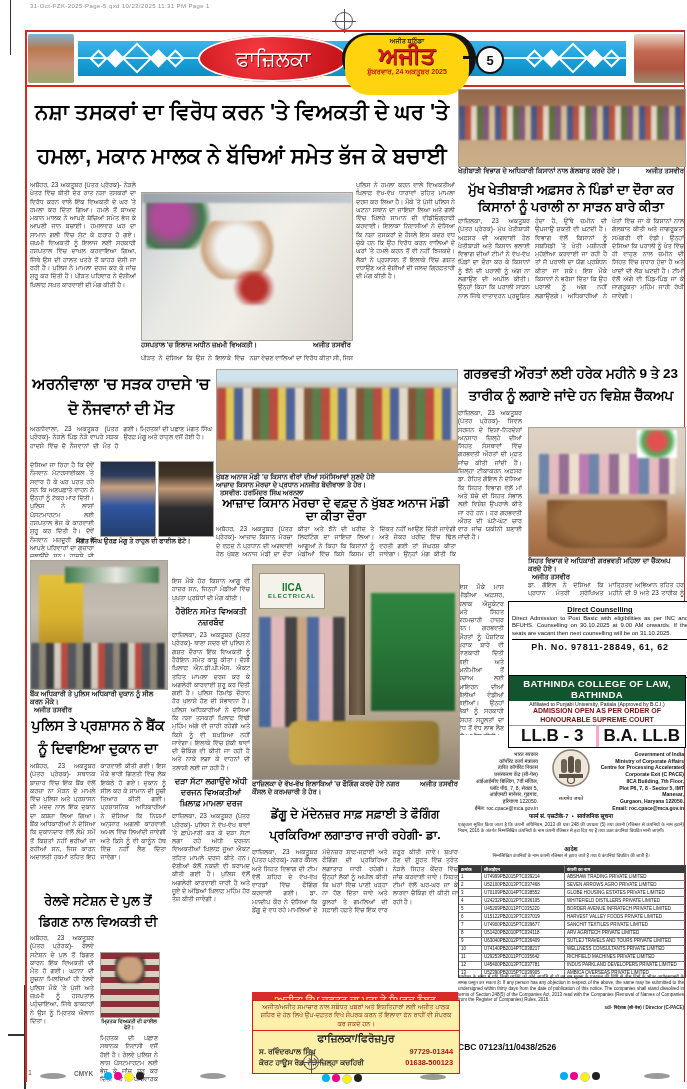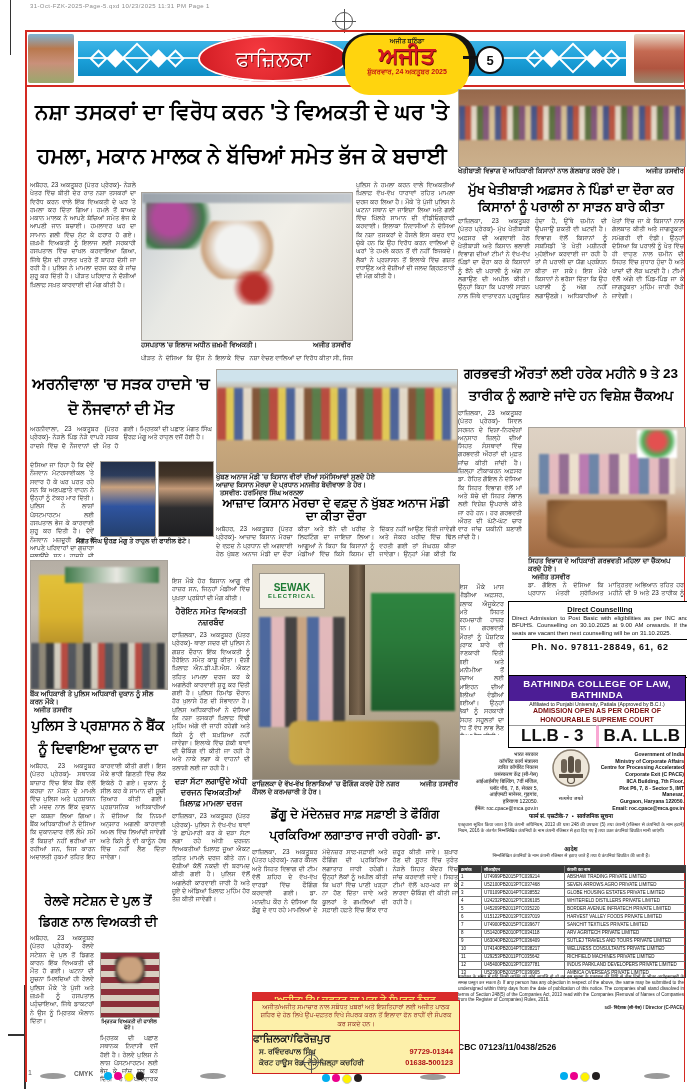--- a/index.html
+++ b/index.html
@@ -34,21 +34,21 @@
   .tower{border-radius:2px;}
   
   .bsh{font-weight:bold;text-align:center;font-size:8.2px;line-height:1.35;margin:4px 0 3px;}
   
   .ad-n{border:1.2px solid #000;background:#fff;padding:2px 3px;overflow:hidden;}
   .adn-title{color:#8a1313;font-weight:bold;font-size:7.6px;text-align:center;line-height:1.2;}
   .adn-line{font-weight:bold;font-size:7.4px;text-align:center;text-decoration:underline;margin:1px 0;}
   .adn-para{font-size:5.9px;text-align:justify;line-height:1.25;}
   .adn-phone{border-top:1.2px solid #000;margin-top:2px;padding-top:1.5px;font-weight:bold;font-size:9px;text-align:center;letter-spacing:.8px;}
   .ad-l{border:1.2px solid #000;overflow:hidden;background:#fff;}
-  .adl-bar{background:#4c1d95;color:#fff;font-weight:bold;font-size:9.6px;text-align:center;padding:1.5px 0;letter-spacing:.3px;}
+  .adl-bar{background:#14532d;color:#fff;font-weight:bold;font-size:9.6px;text-align:center;padding:1.5px 0;letter-spacing:.3px;}
   .adl-sub{font-size:5.2px;text-align:center;line-height:1.2;}
   .adl-open{color:#7a1010;font-weight:bold;font-size:7px;text-align:center;line-height:1.25;}
   .adl-courses{display:flex;}
   .adl-course{flex:1;text-align:center;border-top:1px solid #999;}
   .adl-course .big{font-weight:bold;font-size:17px;}
   .adl-course .tiny{font-size:4.4px;color:#333;line-height:1.2;}
   
   .gline{font-size:5.1px;line-height:1.32;text-align:right;color:#111;}
   .gline-en{font-size:5.1px;line-height:1.32;text-align:right;color:#111;font-weight:bold;}
   .gcenter{text-align:center;}
@@ -59,21 +59,21 @@
   .gtc{padding:.5px 2px;overflow:hidden;white-space:nowrap;}
   .gtc1{width:18px;border-right:1px solid #777;}
   .gtc2{width:78px;border-right:1px solid #777;}
   .gtc3{flex:1;}
   .fineprint{font-size:4.5px;line-height:1.3;text-align:justify;color:#222;}
   .sig{ text-align:right;font-weight:bold;margin-top:2px;}
   
   .banner{background:#d92b2b;color:#ffe66b;font-weight:bold;font-size:9.8px;text-align:center;line-height:15px;}
   .obox{background:#fdf0aa;border:1.6px solid #cf2020;overflow:hidden;}
   .onote{font-size:6.4px;color:#7a1010;text-align:center;line-height:1.3;padding:2px 4px;border-bottom:1px solid #cf2020;}
-  .oregion{font-weight:bold;font-size:10.5px;text-align:left;color:#1a1a1a;padding:1px 0;}
+  .oregion{font-weight:bold;font-size:10.5px;text-align:center;color:#1a1a1a;padding:1px 0;}
   .orow{display:flex;justify-content:space-between;font-size:7.4px;font-weight:bold;color:#222;padding:1px 6px;}
   .orow .ph{color:#b01116;}
   
   .dot{width:8px;height:8px;border-radius:50%;display:inline-block;}
   .oval{background:#9a9a9a;border-radius:50%;}
   .regcross{border:1.2px solid #555;border-radius:50%;position:absolute;}
   .regcross:before,.regcross:after{content:"";position:absolute;background:#555;}
   .regcross:before{left:50%;top:-4px;bottom:-4px;width:1px;}
   .regcross:after{top:50%;left:-4px;right:-4px;height:1px;}
   .printline{font-size:6px;color:#8a8a8a;letter-spacing:.4px;}
@@ -355,21 +355,21 @@
 <div class="abs body-txt" style="left:30px;top:934px;width:64px;height:148px;">ਅਬੋਹਰ, 23 ਅਕਤੂਬਰ (ਪੱਤਰ ਪ੍ਰੇਰਕ)- ਰੇਲਵੇ ਸਟੇਸ਼ਨ ਦੇ ਪੁਲ ਤੋਂ ਡਿਗਣ ਕਾਰਨ ਇੱਕ ਵਿਅਕਤੀ ਦੀ ਮੌਤ ਹੋ ਗਈ। ਘਟਨਾ ਦੀ ਸੂਚਨਾ ਮਿਲਦਿਆਂ ਹੀ ਰੇਲਵੇ ਪੁਲਿਸ ਮੌਕੇ 'ਤੇ ਪੁੱਜੀ ਅਤੇ ਜ਼ਖ਼ਮੀ ਨੂੰ ਹਸਪਤਾਲ ਪਹੁੰਚਾਇਆ, ਜਿੱਥੇ ਡਾਕਟਰਾਂ ਨੇ ਉਸ ਨੂੰ ਮ੍ਰਿਤਕ ਐਲਾਨ ਦਿੱਤਾ।</div>
 <div class="abs photo" style="left:100px;top:952px;width:58px;height:64px;background:repeating-linear-gradient(180deg,#8c2f39 0 6px,#d8cfc0 6px 12px);">
   <div class="inner" style="left:14px;top:4px;width:30px;height:26px;background:radial-gradient(circle at 50% 45%,#caa27e 0 55%,#2f2a26 75%,transparent 85%);"></div>
 </div>
 <div class="abs" style="left:100px;top:1018px;width:58px;font-size:5.2px;font-weight:bold;line-height:1.2;text-align:center;">ਮ੍ਰਿਤਕ ਵਿਅਕਤੀ ਦੀ ਫਾਈਲ ਫੋਟੋ।</div>
 <div class="abs body-txt" style="left:100px;top:1034px;width:58px;height:48px;">ਮ੍ਰਿਤਕ ਦੀ ਪਛਾਣ ਸਥਾਨਕ ਨਿਵਾਸੀ ਵਜੋਂ ਹੋਈ ਹੈ। ਰੇਲਵੇ ਪੁਲਿਸ ਨੇ ਲਾਸ਼ ਪੋਸਟਮਾਰਟਮ ਲਈ ਭੇਜ ਕੇ ਜਾਂਚ ਸ਼ੁਰੂ ਕਰ ਦਿੱਤੀ ਹੈ। ਪਰਿਵਾਰਕ ਮੈਂਬਰਾਂ ਦੇ ਬਿਆਨ ਦਰਜ ਕੀਤੇ ਜਾ ਰਹੇ ਹਨ।</div>
 
 <div class="abs photo" style="left:252px;top:564px;width:206px;height:214px;background:linear-gradient(180deg,#cbbfa9 0%,#c3b49c 55%,#aa9c85 80%,#8f8472 100%);">
   <div class="inner" style="left:96px;top:0;width:16px;height:150px;background:linear-gradient(90deg,#5a4a38,#7a6650 60%,#4e4030);filter:none;"></div>
   <div style="position:absolute;left:6px;top:8px;width:64px;height:34px;background:#f4f2ea;border:1px solid #9a9488;display:flex;flex-direction:column;align-items:center;justify-content:center;">
-    <span style="color:#1d7a33;font-weight:bold;font-size:10px;line-height:1;">SEWAK</span>
+    <span style="color:#1d7a33;font-weight:bold;font-size:10px;line-height:1;">IICA</span>
     <span style="color:#1d7a33;font-weight:bold;font-size:6px;letter-spacing:1px;">ELECTRICAL</span>
   </div>
   <div class="inner" style="left:118px;top:28px;width:84px;height:118px;background:linear-gradient(180deg,#2e8540 0%,#2a7a3a 40%,#1f5e2d 100%);"></div>
   <div class="inner" style="left:6px;top:52px;width:86px;height:110px;background:repeating-linear-gradient(90deg,#3a5c9e 0 12px,#e7b9c0 12px 26px,#2f2f33 26px 38px,#caa27e 38px 48px);opacity:.85;"></div>
   <div class="inner" style="left:36px;top:156px;width:150px;height:44px;background:linear-gradient(90deg,#c9a84a 0%,#b89238 50%,#8f7630 100%);border-radius:8px;"></div>
 </div>
 <div class="abs cap" style="left:252px;top:780px;width:206px;flex-wrap:wrap;">
   <span style="max-width:150px;">ਫਾਜ਼ਿਲਕਾ ਦੇ ਵੱਖ-ਵੱਖ ਇਲਾਕਿਆਂ 'ਚ ਫੌਗਿੰਗ ਕਰਦੇ ਹੋਏ ਨਗਰ ਕੌਂਸਲ ਦੇ ਕਰਮਚਾਰੀ ਤੇ ਹੋਰ।</span>
   <span class="credit">ਅਜੀਤ ਤਸਵੀਰ</span>
 </div>

